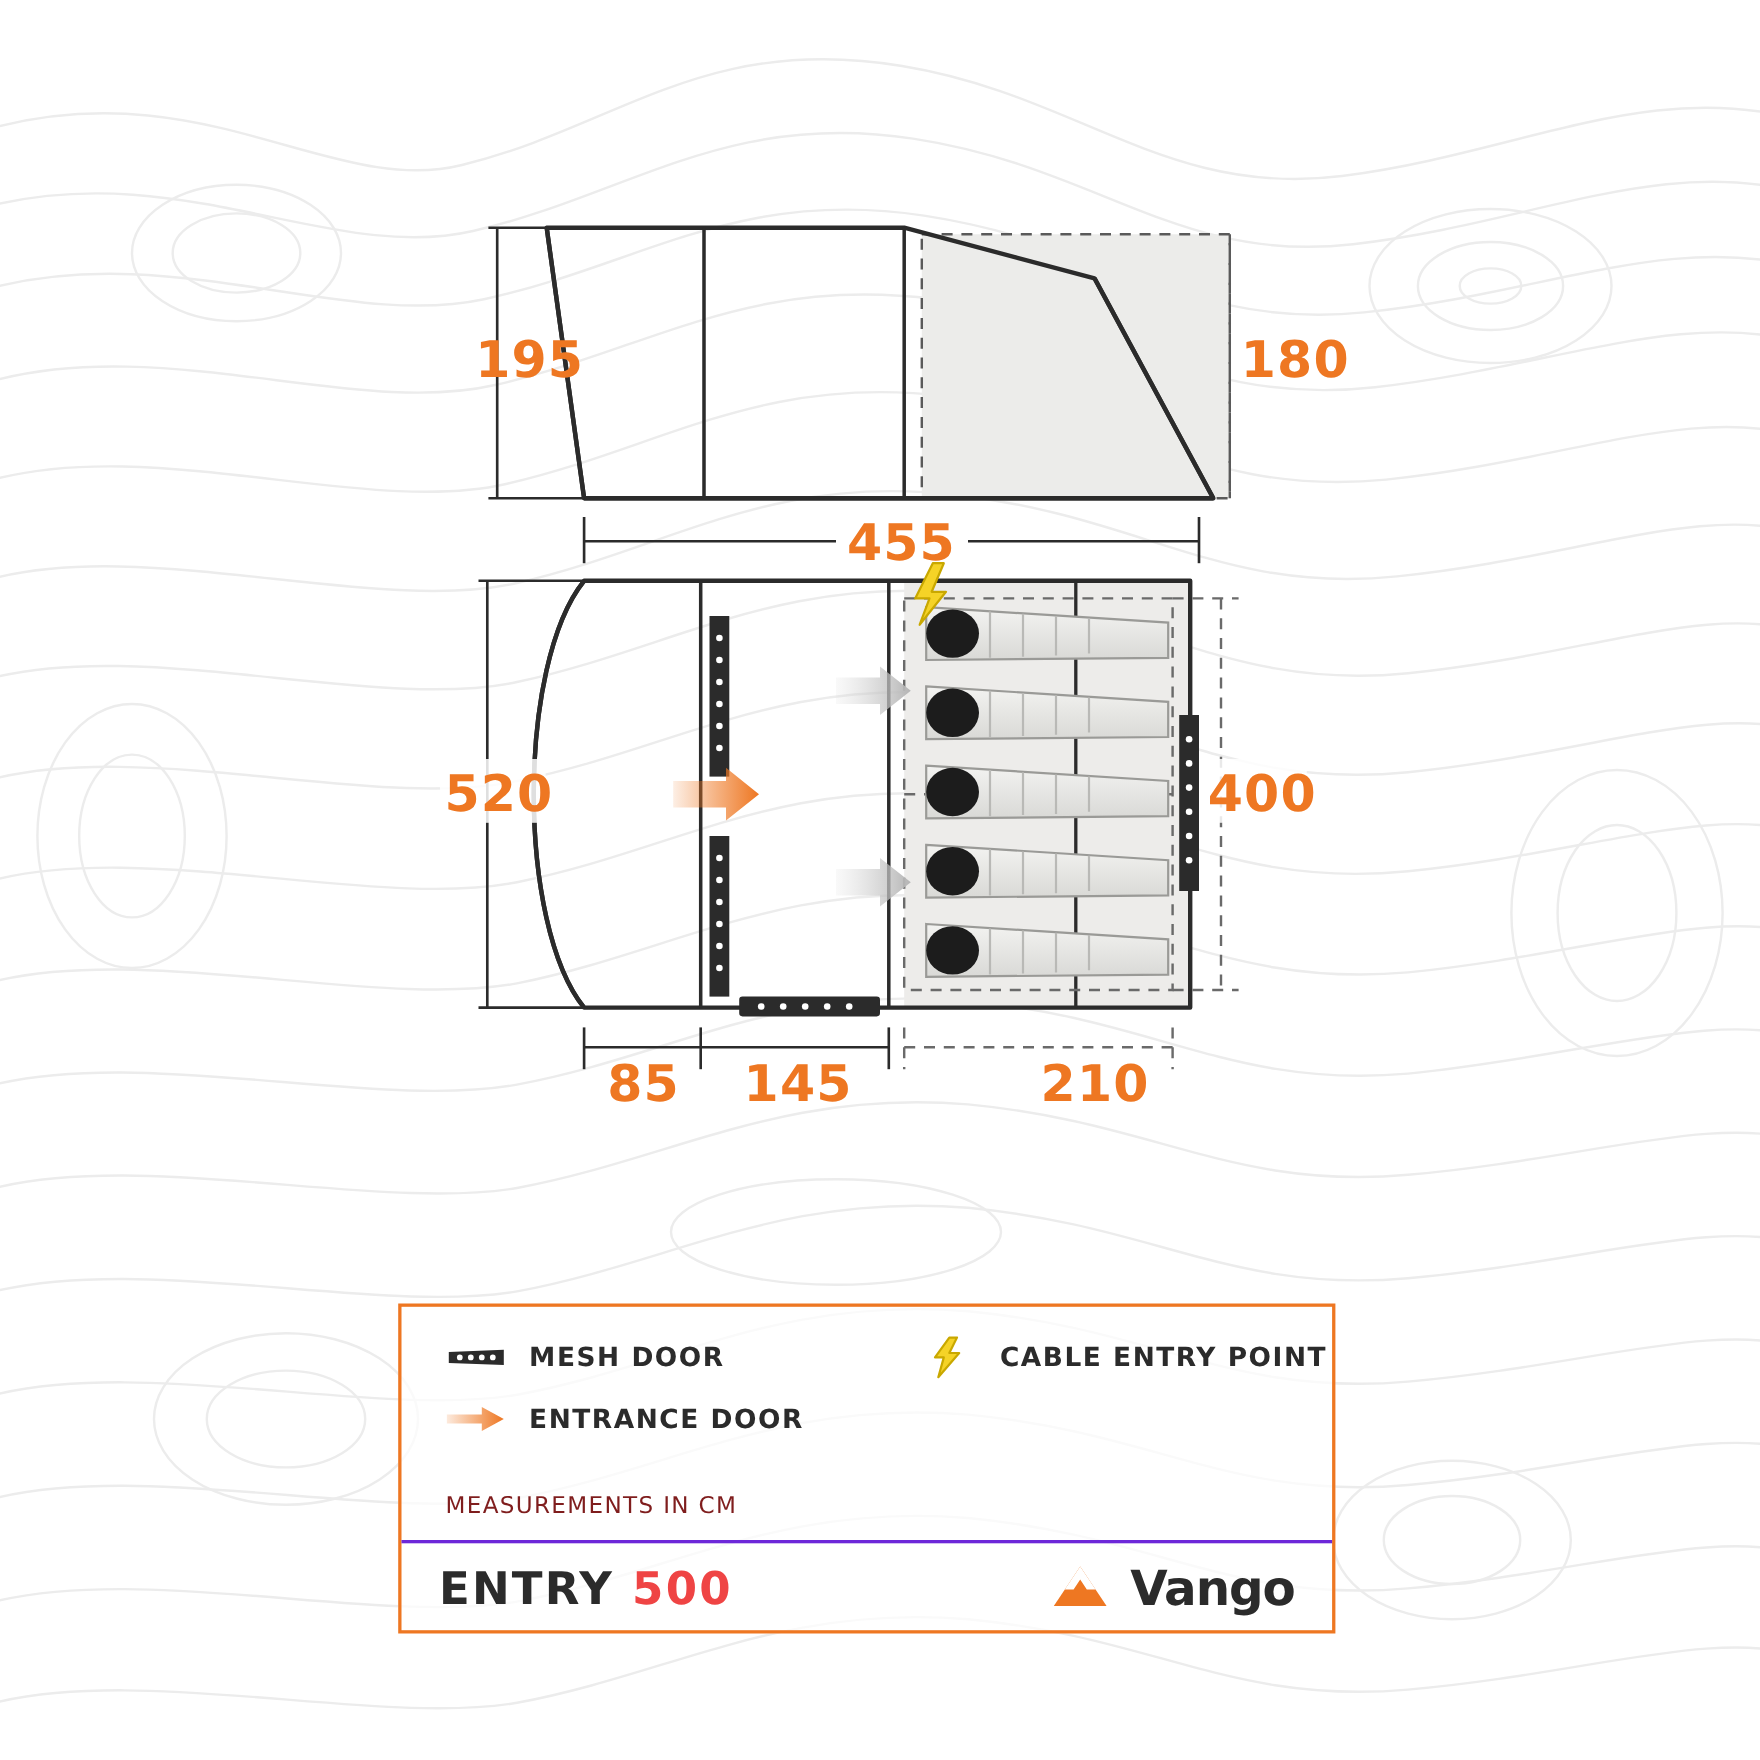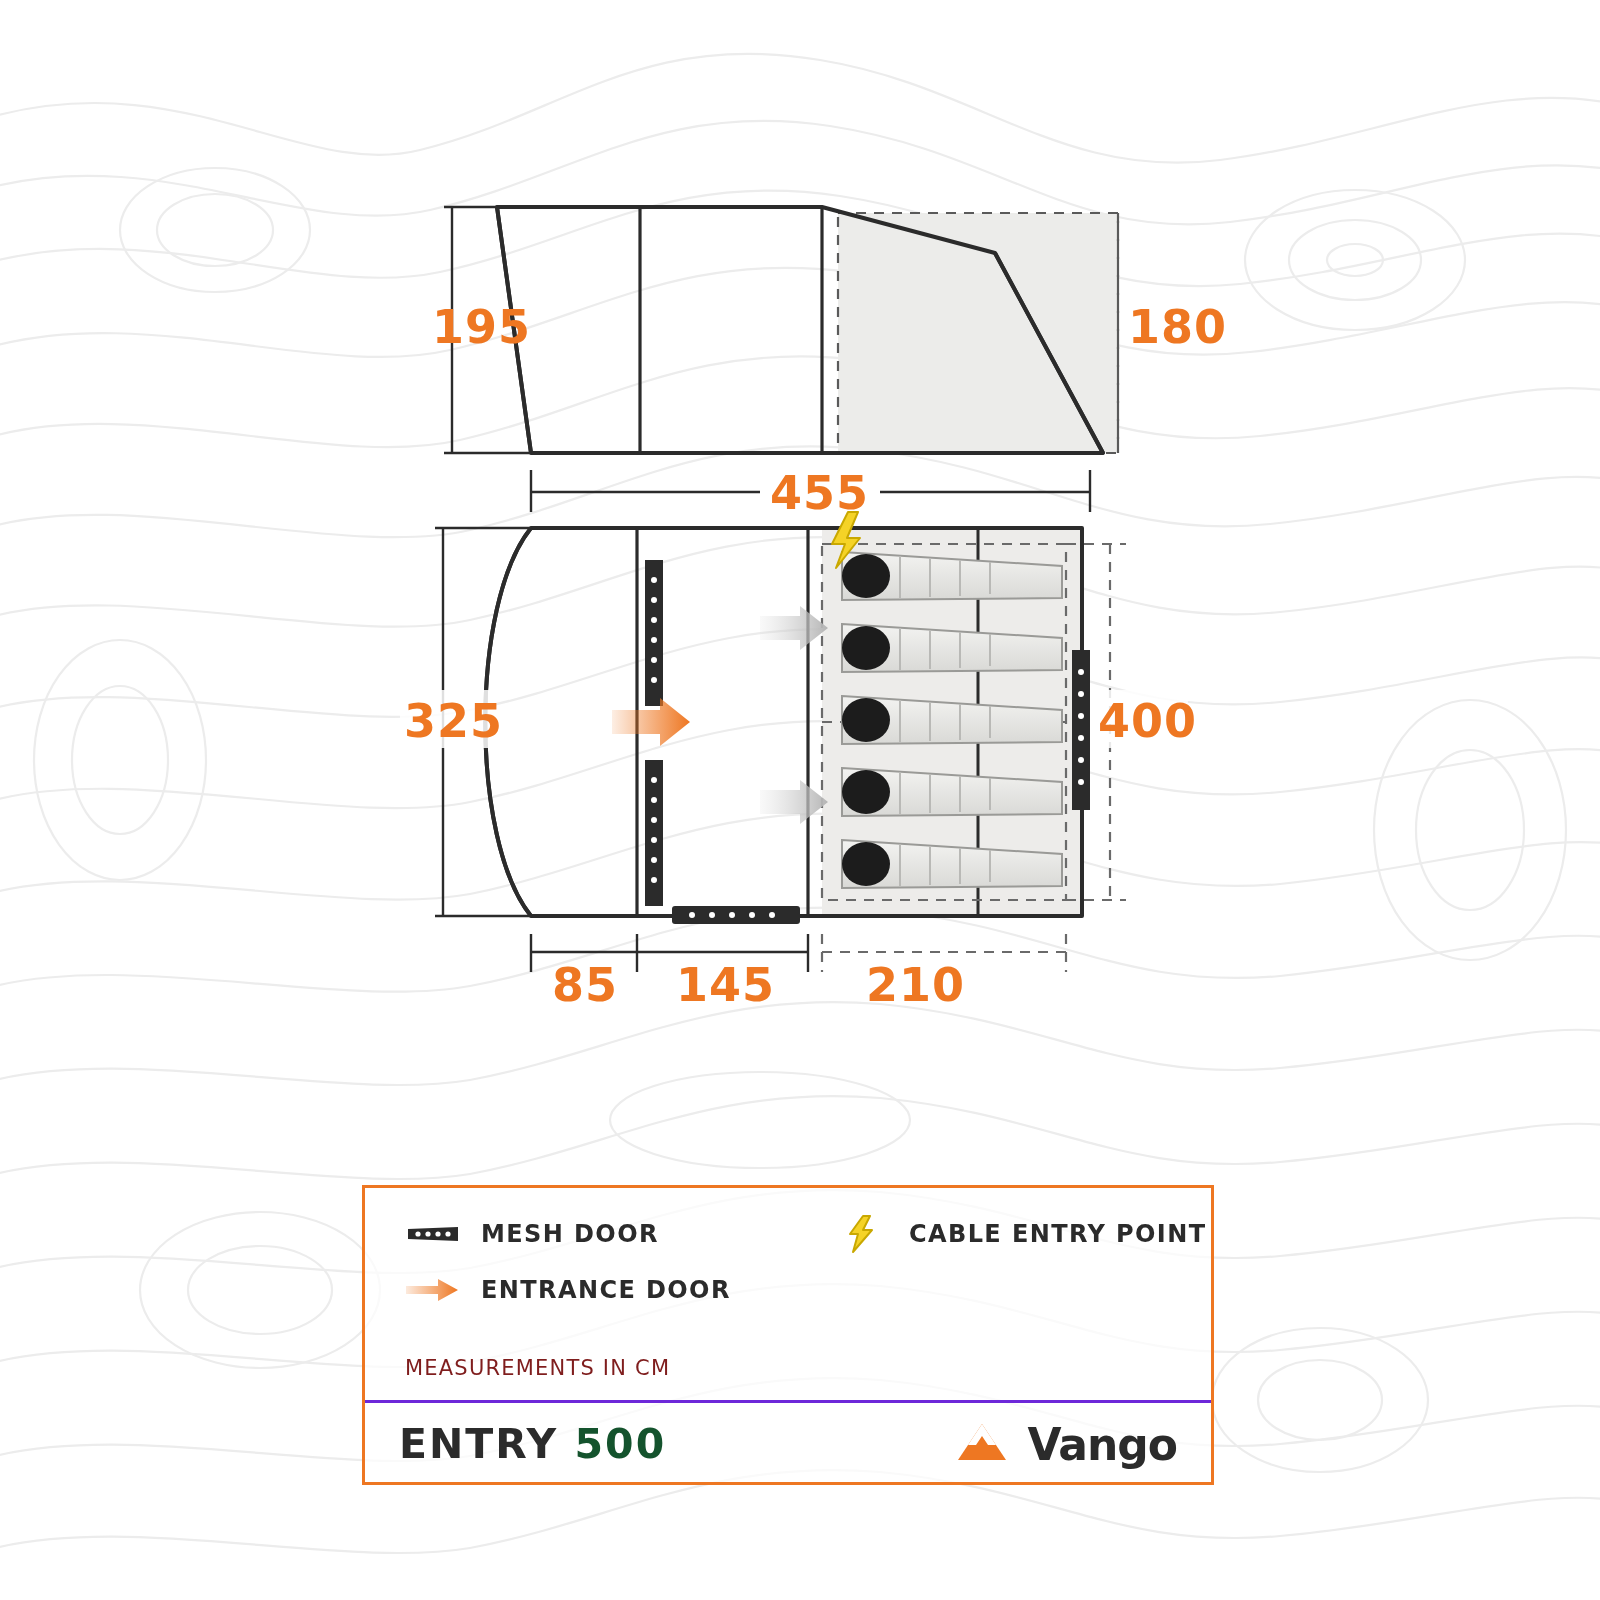--- a/index.html
+++ b/index.html
@@ -66,21 +66,21 @@
   .title-row{
     position:absolute;left:0;top:215px;width:100%;height:82px;
     display:flex;align-items:center;justify-content:space-between;
     padding:0 34px;box-sizing:border-box;
   }
   .model-title{
     font-family:"DejaVu Sans", sans-serif;
     font-size:41px;font-weight:bold;letter-spacing:2px;
     color:#2b2b2b;
   }
-  .model-title .num{color:#14532d;}
+  .model-title .num{color:#ef4444;}
   .brand{display:flex;align-items:center;}
   .brand-word{
     font-family:"DejaVu Sans", sans-serif;
     font-size:44px;font-weight:bold;letter-spacing:-1px;color:#2b2b2b;
   }
 </style>
 </head>
 <body>
 
 <svg id="topo" viewBox="0 0 1600 1600" xmlns="http://www.w3.org/2000/svg">
@@ -299,25 +299,25 @@
       <path d="M822,952 L1066,952" stroke="#6a6a6a" stroke-width="2.2" fill="none" stroke-dasharray="10 8"></path>
       <path d="M822,934 L822,972" stroke="#6a6a6a" stroke-width="2.2" fill="none" stroke-dasharray="10 8"></path>
       <path d="M1066,934 L1066,972" stroke="#6a6a6a" stroke-width="2.2" fill="none" stroke-dasharray="10 8"></path>
     </g>
   </g>
 </svg>
 
 <div class="dim big" style="left:432px;top:300px;">195</div>
 <div class="dim big" style="left:1128px;top:300px;">180</div>
 <div class="dim big" style="left:770px;top:466px;">455</div>
-<div class="dim big" style="left:404px;top:694px;">325</div>
+<div class="dim big" style="left:404px;top:694px;">520</div>
 <div class="dim big" style="left:1098px;top:694px;">400</div>
 <div class="dim big" style="left:552px;top:958px;">85</div>
 <div class="dim big" style="left:676px;top:958px;">145</div>
-<div class="dim big" style="left:866px;top:958px;">210</div>
+<div class="dim big" style="left:946px;top:958px;">210</div>
 
 <div class="legend-box">
   <div class="legend-inner">
 
     <div class="legend-col left">
       <div class="legend-row">
         <div class="legend-ic">
           <svg width="54" height="22" viewBox="0 0 54 22">
             <path d="M2,6 L52,4 L52,18 L2,16 Z" fill="#2b2b2b"></path>
             <g fill="#ffffff">

